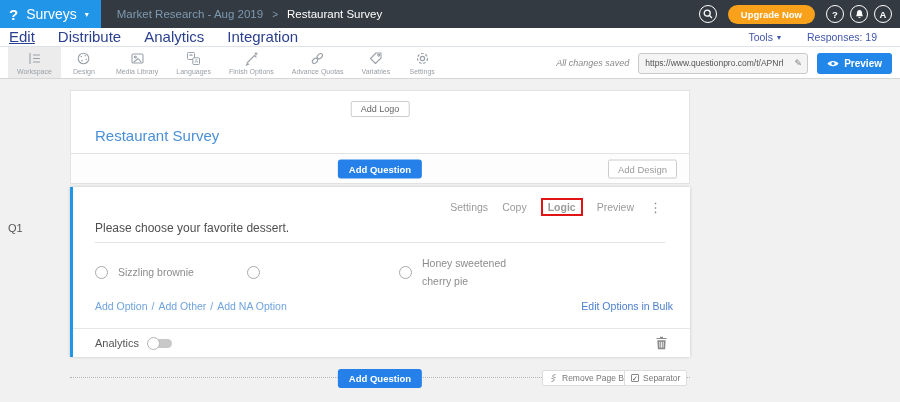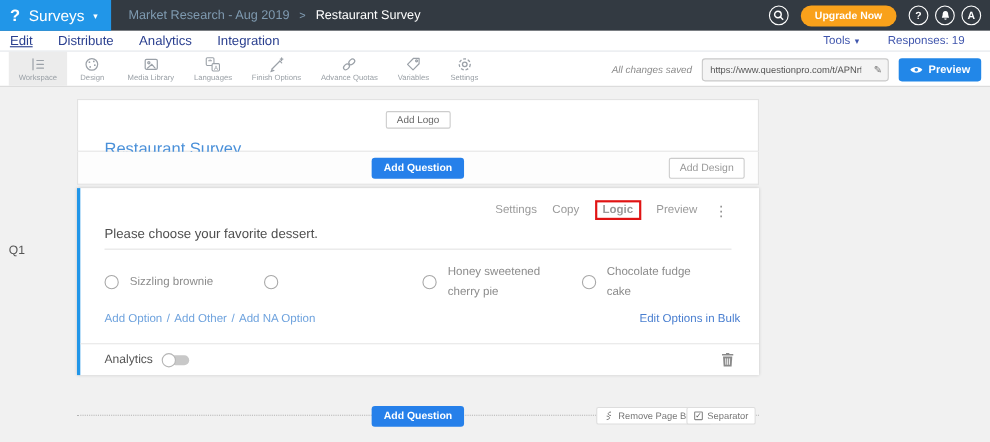--- a/index.html
+++ b/index.html
@@ -14,21 +14,21 @@
   .breadcrumb { margin-left:16px; display:flex; align-items:flex-end; gap:9px; font-size:11.5px; }
   .crumb-parent { color:#7f9ab0; }
   .crumb-sep { color:#7f9ab0; font-size:10px; }
   .crumb-current { color:#fff; }
   .topbar-right { margin-left:auto; display:flex; align-items:center; gap:6px; padding-right:8px; }
   .circle-btn { width:18px; height:18px; border:1.5px solid #fff; border-radius:50%; display:flex; align-items:center; justify-content:center; color:#fff; font-size:9.5px; font-weight:bold; cursor:pointer; }
   .upgrade-btn { background:#f9a11b; color:#fff; font-size:9.5px; font-weight:bold; padding:4px 13px; border-radius:11px; margin:0 5px; cursor:pointer; white-space:nowrap; }
 
   
   .tabbar { height:19px; background:#fff; border-bottom:1px solid #dde2e6; display:flex; align-items:center; padding:0 9px; }
-  .tab { font-size:12px; color:#2a3f8f; margin-right:23px; cursor:pointer; line-height:1.2; }
+  .tab { font-size:15px; color:#2a3f8f; margin-right:23px; cursor:pointer; line-height:1.2; }
   .tab.active { text-decoration:underline; }
   .tabbar-right { margin-left:auto; display:flex; align-items:center; gap:26px; padding-right:14px; font-size:10.5px; color:#4056ad; }
   .tools { display:flex; align-items:center; gap:4px; cursor:pointer; }
   .tools .caret { color:#4056ad; }
 
   
   .toolbar { height:32px; background:#fff; border-bottom:1px solid #d6d6d6; display:flex; align-items:stretch; padding-left:8px; position:relative; }
   .tool-item { display:flex; flex-direction:column; align-items:center; justify-content:center; gap:2px; padding:0 9px; min-width:46px; cursor:pointer; }
   .tool-item.selected { background:#ececec; }
   .tool-label { font-size:7px; color:#9aa0a6; white-space:nowrap; }
@@ -37,21 +37,21 @@
   .url-box { display:flex; align-items:center; border:1px solid #c9c9c9; border-radius:3px; height:21px; background:#f4f4f4; overflow:hidden; }
   .url-input { border:none; outline:none; background:transparent; width:150px; font-size:8.5px; color:#555; padding:0 6px; font-family:inherit; }
   .pencil-btn { width:18px; height:21px; display:flex; align-items:center; justify-content:center; color:#777; font-size:9px; cursor:pointer; }
   .preview-btn { background:#2287e8; color:#fff; font-size:10px; font-weight:bold; border-radius:3px; padding:5px 10px; display:flex; align-items:center; gap:5px; cursor:pointer; }
 
   
   .main { position:relative; height:323px; background:#f1f1f1; }
   .q1-label { position:absolute; left:8px; top:143px; font-size:11px; color:#555; }
   .canvas { position:absolute; left:70px; top:11px; width:620px; }
 
-  .header-card { background:#fff; border:1px solid #e2e2e2; height:48px; position:relative; }
+  .header-card { background:#fff; border:1px solid #e2e2e2; height:64px; position:relative; }
   .add-logo-btn { position:absolute; left:50%; transform:translateX(-50%); top:10px; background:#fff; border:1px solid #ccc; border-radius:2px; font-size:9px; color:#666; padding:2px 9px; cursor:pointer; }
   .survey-title { position:absolute; left:24px; top:36px; font-size:15px; color:#4a90d9; }
 
   .add-row { background:#fdfdfd; border:1px solid #e2e2e2; border-top:none; height:30px; position:relative; }
   .btn-blue { background:#2680ea; color:#fff; font-size:9.5px; font-weight:bold; padding:4px 11px; border-radius:3px; cursor:pointer; white-space:nowrap; }
   .add-question-mid { position:absolute; left:50%; top:50%; transform:translate(-50%,-50%); }
   .add-intro-btn { position:absolute; right:12px; top:50%; transform:translateY(-50%); background:#fff; border:1px solid #ccc; border-radius:2px; color:#999; font-size:9.5px; padding:3px 9px; cursor:pointer; }
 
   .question-card { margin-top:3px; background:#fff; border-left:3px solid #2196e8; box-shadow:0 0 3px rgba(0,0,0,0.18); height:170px; position:relative; }
   .q-actions { position:absolute; top:11px; right:28px; display:flex; align-items:center; gap:14px; font-size:10.5px; color:#9b9b9b; }
@@ -246,24 +246,20 @@
           <span class="radio"></span>
           <span class="option-label">Sizzling brownie</span>
         </div>
         <div class="option">
           <span class="radio"></span>
         </div>
         <div class="option">
           <span class="radio"></span>
           <span class="option-label">Honey sweetened cherry pie</span>
         </div>
-        <div class="option">
-          <span class="radio"></span>
-          <span class="option-label">Chocolate fudge cake</span>
-        </div>
       </div>
 
       <div class="links-row">
         <span class="add-links">
           <span class="lnk">Add Option</span>
           <span>/</span>
           <span class="lnk">Add Other</span>
           <span>/</span>
           <span class="lnk">Add NA Option</span>
         </span>

